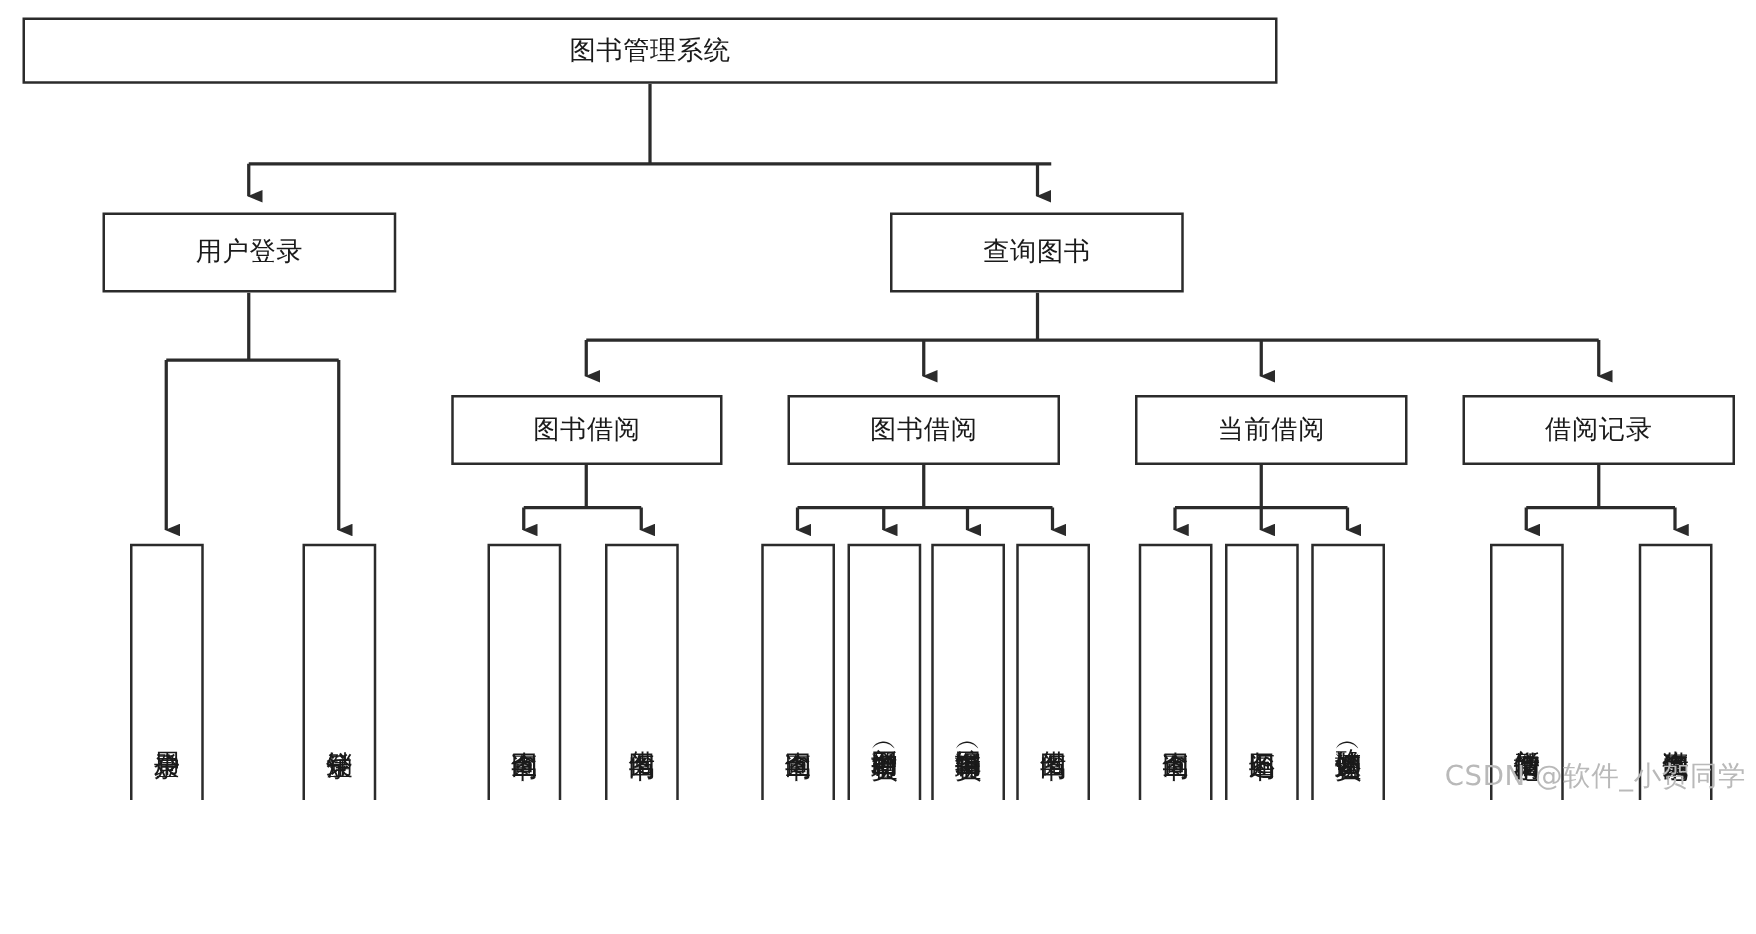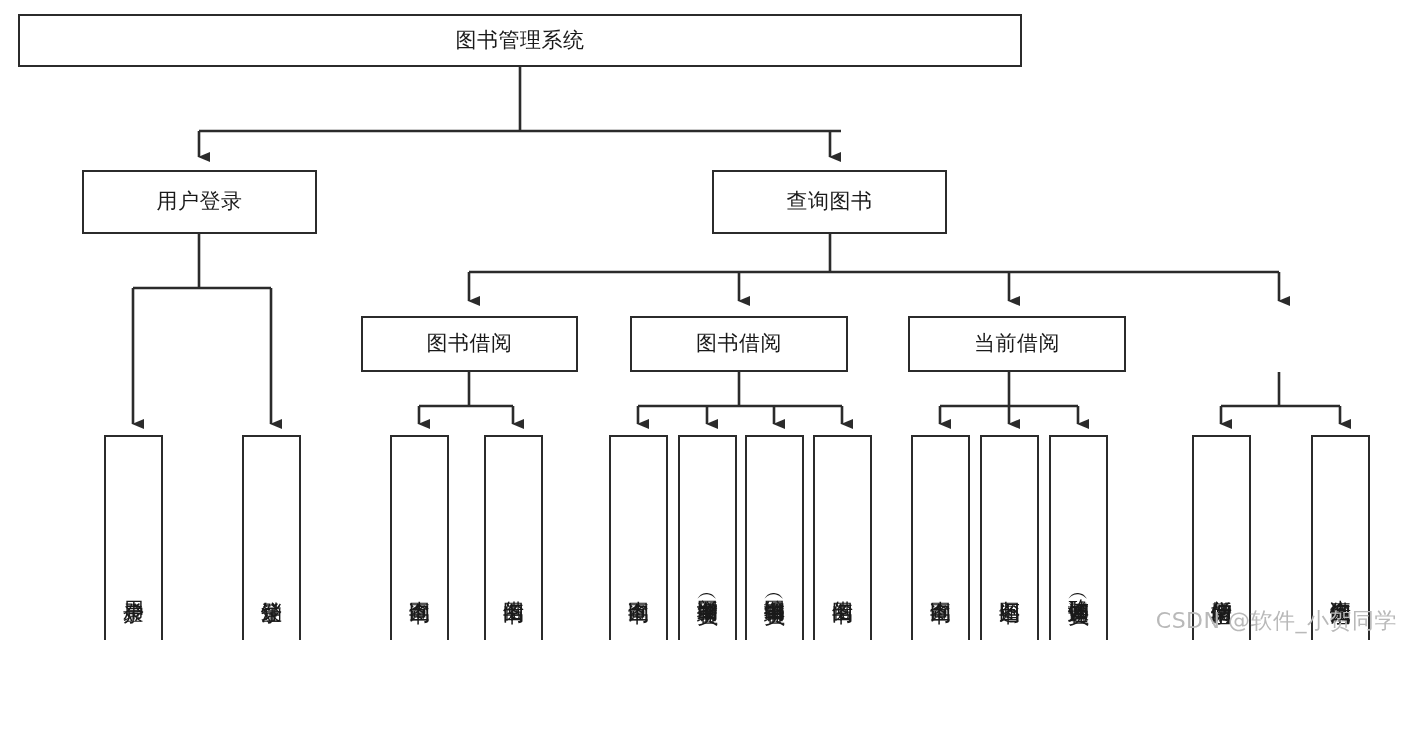--- a/index.html
+++ b/index.html
@@ -129,20 +129,23 @@
 
   <div class="node-box" style="left:361px; top:316px; width:217px; height:56px;">
     <span class="node-label-h">图书借阅</span>
   </div>
   <div class="node-box" style="left:630px; top:316px; width:218px; height:56px;">
     <span class="node-label-h">图书借阅</span>
   </div>
   <div class="node-box" style="left:908px; top:316px; width:218px; height:56px;">
     <span class="node-label-h">当前借阅</span>
   </div>
+  <div class="node-box" style="left:1170px; top:316px; width:218px; height:56px;">
+    <span class="node-label-h">借阅记录</span>
+  </div>
 
   <div class="node-box" style="left:104px; top:435px; width:59px; height:302px;">
     <span class="node-label-v">用户登录</span>
   </div>
   <div class="node-box" style="left:242px; top:435px; width:59px; height:302px;">
     <span class="node-label-v">注销登录</span>
   </div>
 
   <div class="node-box" style="left:390px; top:435px; width:59px; height:302px;">
     <span class="node-label-v">查询图书</span>

